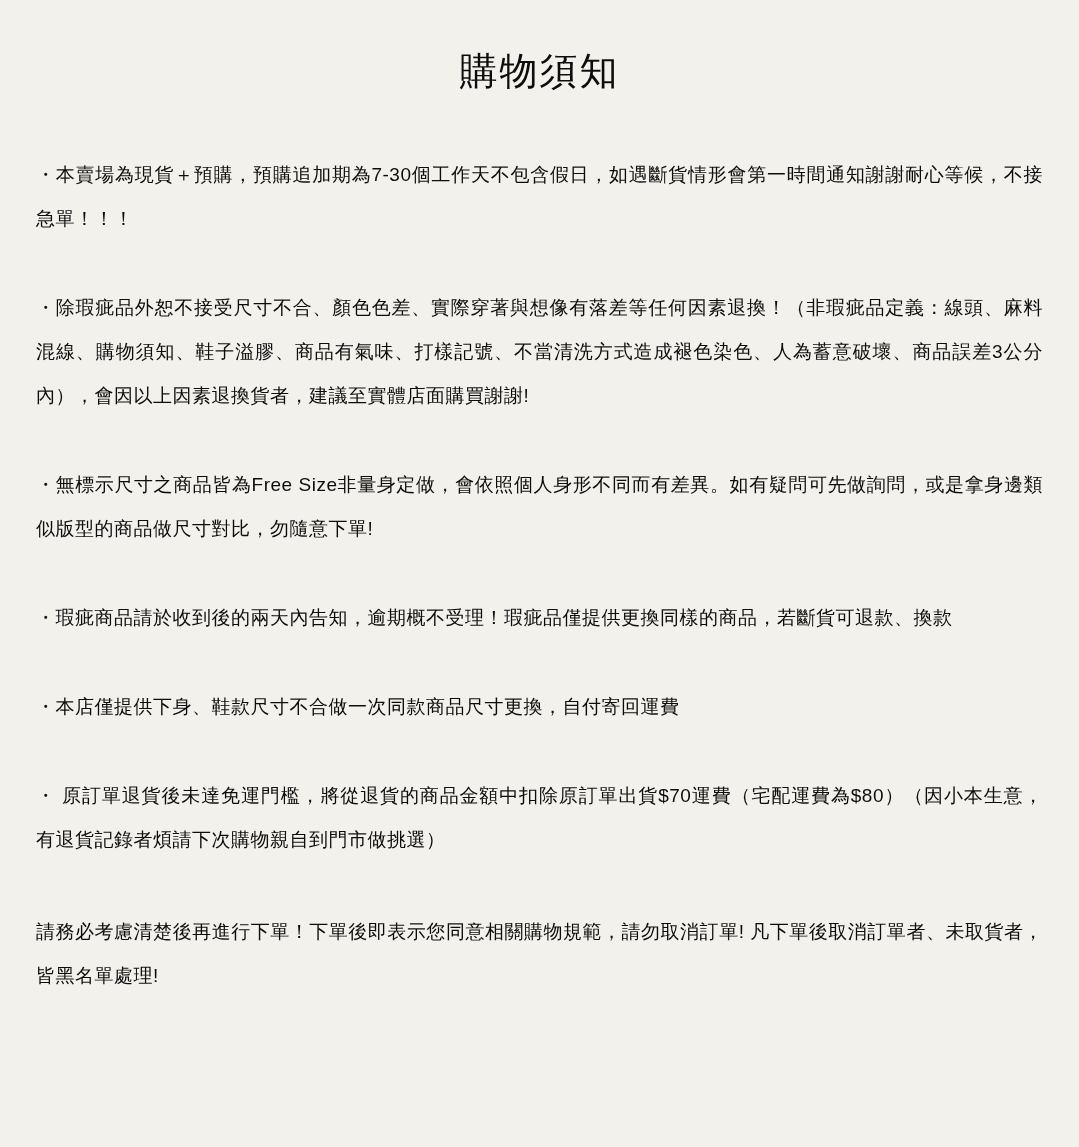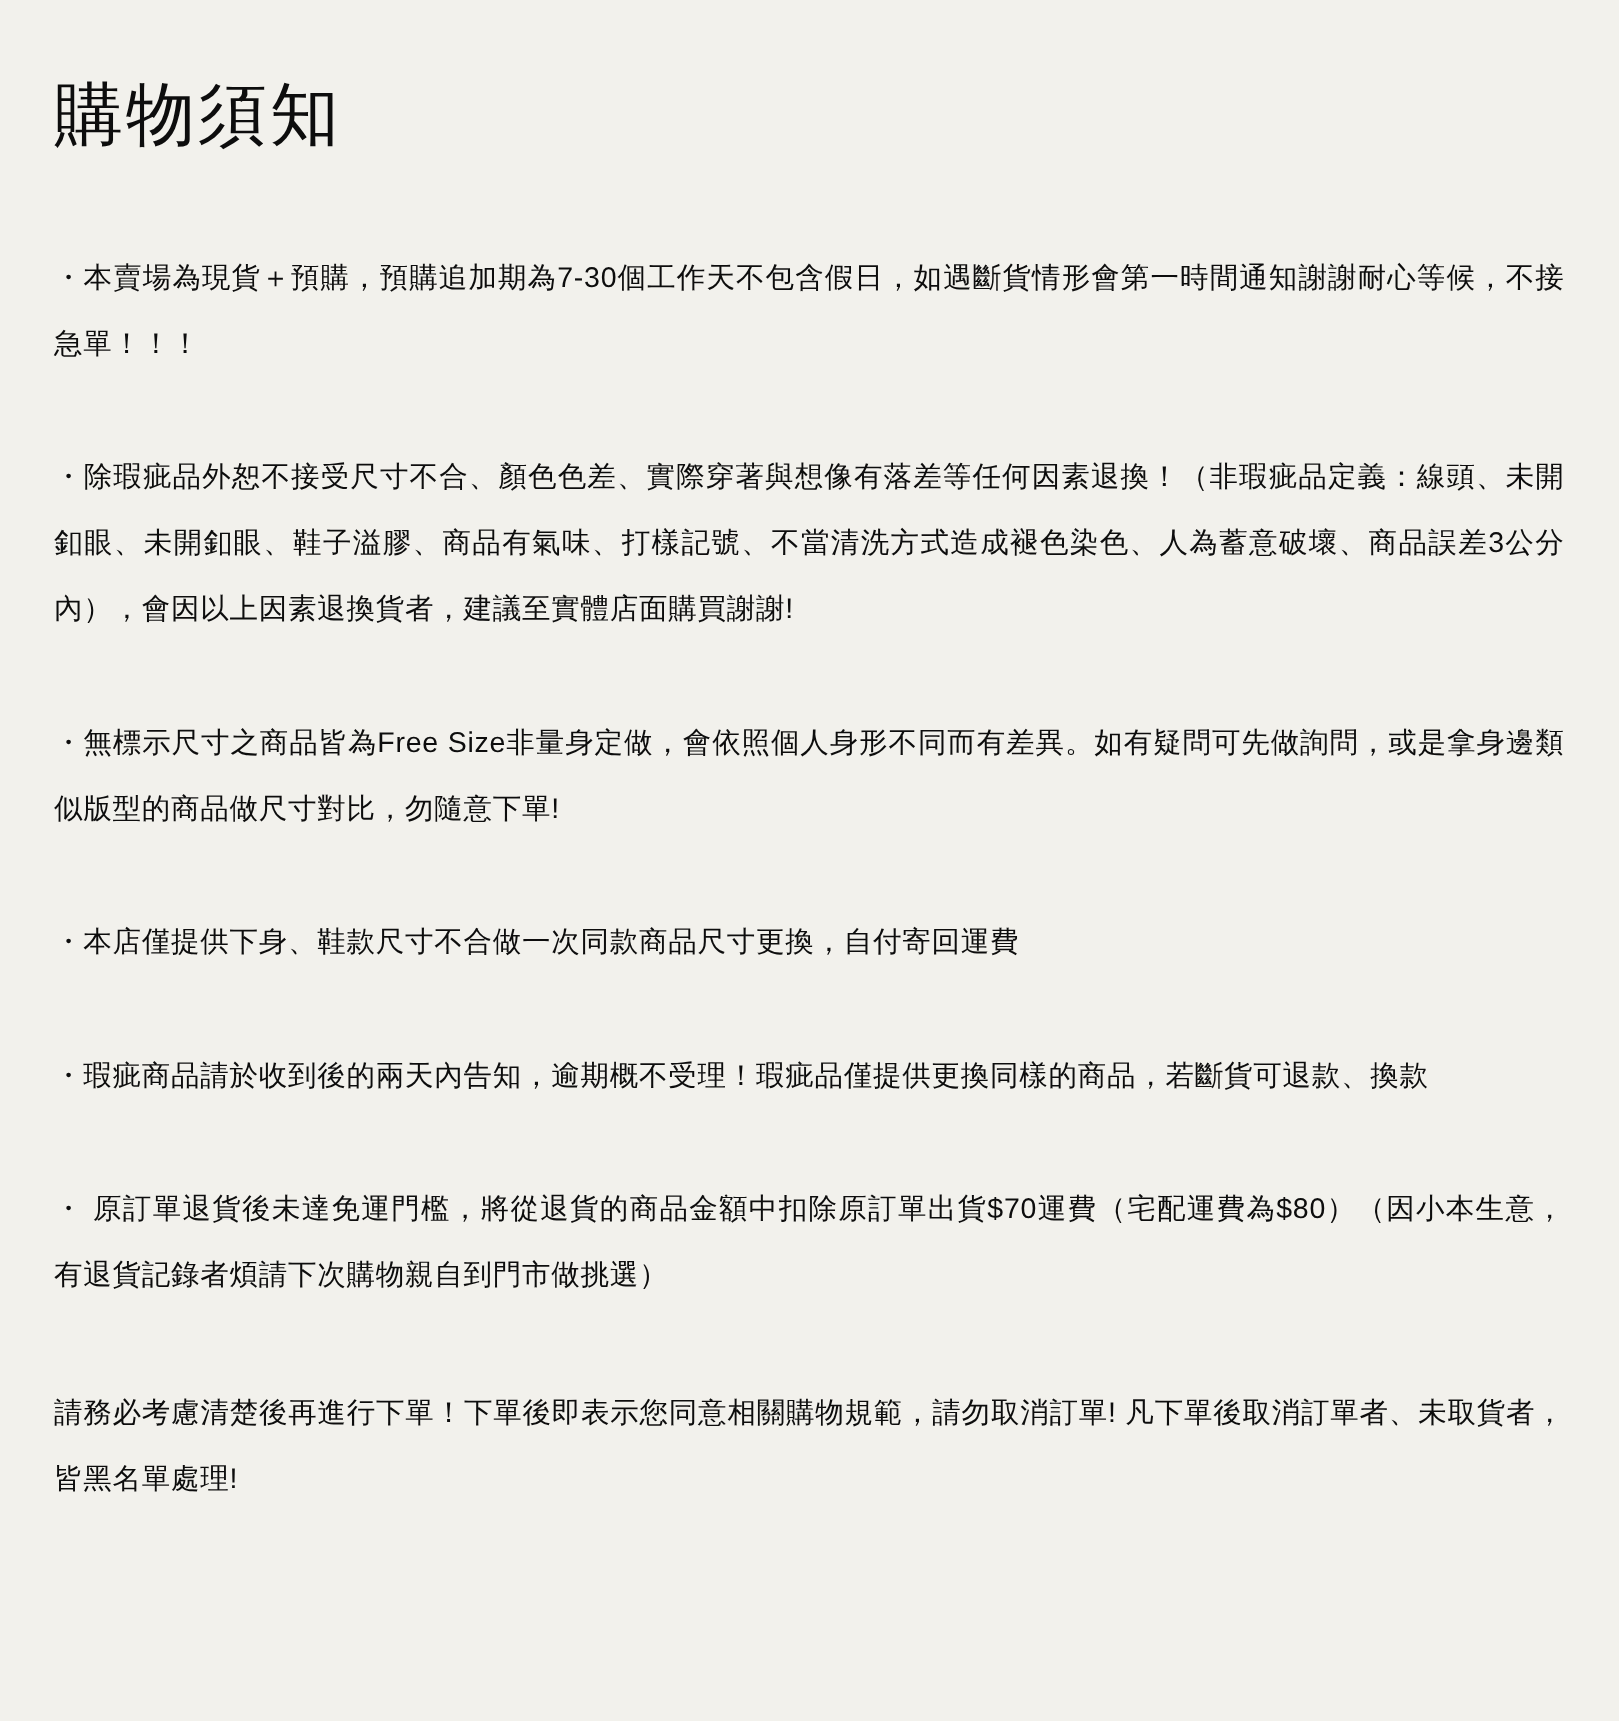--- a/index.html
+++ b/index.html
@@ -14,21 +14,22 @@
     color: #0d0d0d;
     overflow: hidden;
   }
   .notice-page {
     box-sizing: border-box;
     width: 1079px;
     height: 1147px;
     padding: 46px 36px 20px 36px;
   }
   .notice-title {
-    font-size: 46px;
+    text-align: center;
+    font-size: 38px;
     font-weight: 500;
     letter-spacing: 2px;
     margin: 0 0 56px 0;
   }
   .notice-paragraph {
     font-size: 19px;
     line-height: 44px;
     letter-spacing: 0.5px;
     margin: 0 0 45px 0;
     text-align: justify;
@@ -39,24 +40,24 @@
   }
 </style>
 </head>
 <body>
 
 <div class="notice-page">
   <h1 class="notice-title">購物須知</h1>
 
   <p class="notice-paragraph">・本賣場為現貨＋預購，預購追加期為7-30個工作天不包含假日，如遇斷貨情形會第一時間通知謝謝耐心等候，不接急單！！！</p>
 
-  <p class="notice-paragraph">・除瑕疵品外恕不接受尺寸不合、顏色色差、實際穿著與想像有落差等任何因素退換！（非瑕疵品定義：線頭、未開釦眼、未開釦眼、鞋子溢膠、商品有氣味、打樣記號、不當清洗方式造成褪色染色、人為蓄意破壞、商品誤差3公分內），會因以上因素退換貨者，建議至實體店面購買謝謝!</p>
+  <p class="notice-paragraph">・除瑕疵品外恕不接受尺寸不合、顏色色差、實際穿著與想像有落差等任何因素退換！（非瑕疵品定義：線頭、麻料混線、購物須知、鞋子溢膠、商品有氣味、打樣記號、不當清洗方式造成褪色染色、人為蓄意破壞、商品誤差3公分內），會因以上因素退換貨者，建議至實體店面購買謝謝!</p>
 
   <p class="notice-paragraph">・無標示尺寸之商品皆為Free Size非量身定做，會依照個人身形不同而有差異。如有疑問可先做詢問，或是拿身邊類似版型的商品做尺寸對比，勿隨意下單!</p>
 
+  <p class="notice-paragraph">・瑕疵商品請於收到後的兩天內告知，逾期概不受理！瑕疵品僅提供更換同樣的商品，若斷貨可退款、換款</p>
+
   <p class="notice-paragraph">・本店僅提供下身、鞋款尺寸不合做一次同款商品尺寸更換，自付寄回運費</p>
-
-  <p class="notice-paragraph">・瑕疵商品請於收到後的兩天內告知，逾期概不受理！瑕疵品僅提供更換同樣的商品，若斷貨可退款、換款</p>
 
   <p class="notice-paragraph">・ 原訂單退貨後未達免運門檻，將從退貨的商品金額中扣除原訂單出貨$70運費（宅配運費為$80）（因小本生意，有退貨記錄者煩請下次購物親自到門市做挑選）</p>
 
   <p class="notice-paragraph">請務必考慮清楚後再進行下單！下單後即表示您同意相關購物規範，請勿取消訂單! 凡下單後取消訂單者、未取貨者，皆黑名單處理!</p>
 </div>
 
 </body></html>

